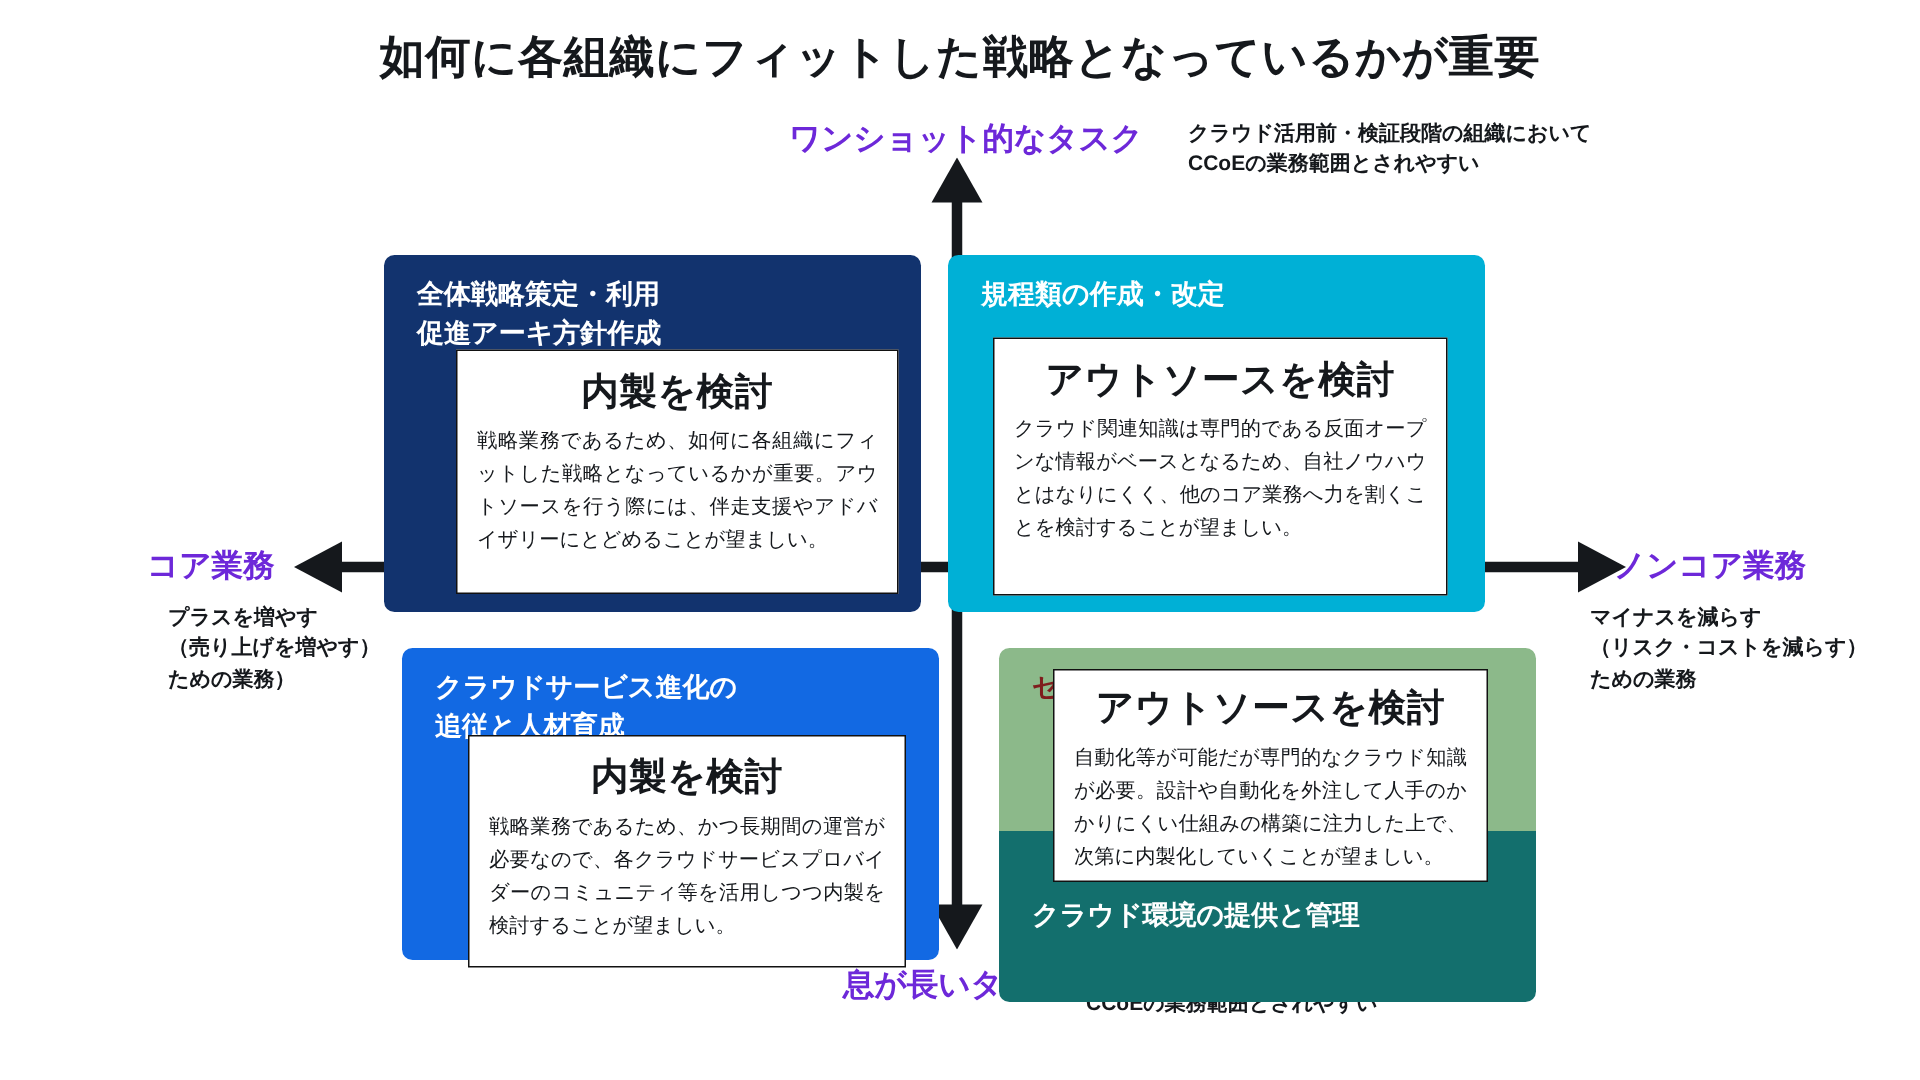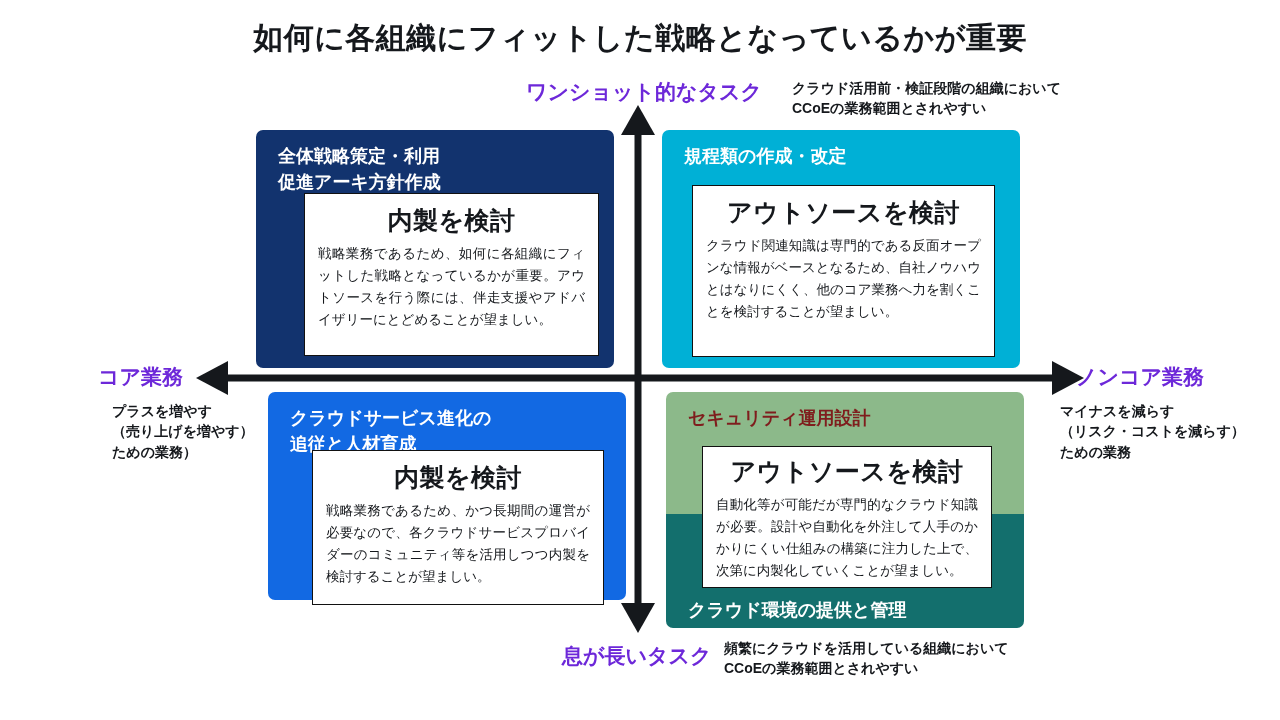--- a/index.html
+++ b/index.html
@@ -67,20 +67,21 @@
   #note-topright   { top: 78px;  left: 792px; }
   #note-bottomright{ top: 638px; left: 724px; }
 
   
   #axis-v, #axis-h { pointer-events: none; }
 
   
   .card {
     border-radius: 7px;
     box-sizing: border-box;
+    margin-top: 40px;
   }
   .card-title {
     position: absolute;
     left: 22px;
     top: 14px;
     font-size: 18px;
     font-weight: bold;
     line-height: 1.42;
     white-space: pre-line;
   }
@@ -106,21 +107,21 @@
     padding: 0 13px 8px 13px;
     text-align: justify;
   }
 
   
   #q-tl { left: 256px; top: 130px; width: 358px; height: 238px; background: #12336e; }
   #q-tl .card-title { color: #ffffff; }
   #q-tl .inner { left: 48px; top: 63px; width: 295px; height: 163px; }
 
   
-  #q-tr { left: 662px; top: 130px; width: 358px; height: 238px; background: #00b0d6; }
+  #q-tr { left: 632px; top: 130px; width: 358px; height: 238px; background: #00b0d6; }
   #q-tr .card-title { color: #ffffff; }
   #q-tr .inner { left: 30px; top: 55px; width: 303px; height: 172px; }
 
   
   #q-bl { left: 268px; top: 392px; width: 358px; height: 208px; background: #1269e3; }
   #q-bl .card-title { color: #ffffff; }
   #q-bl .inner { left: 44px; top: 58px; width: 292px; height: 155px; }
 
   
   #q-br-top { left: 666px; top: 392px; width: 358px; height: 122px; background: #8cb98a; border-radius: 7px 7px 0 0; }

